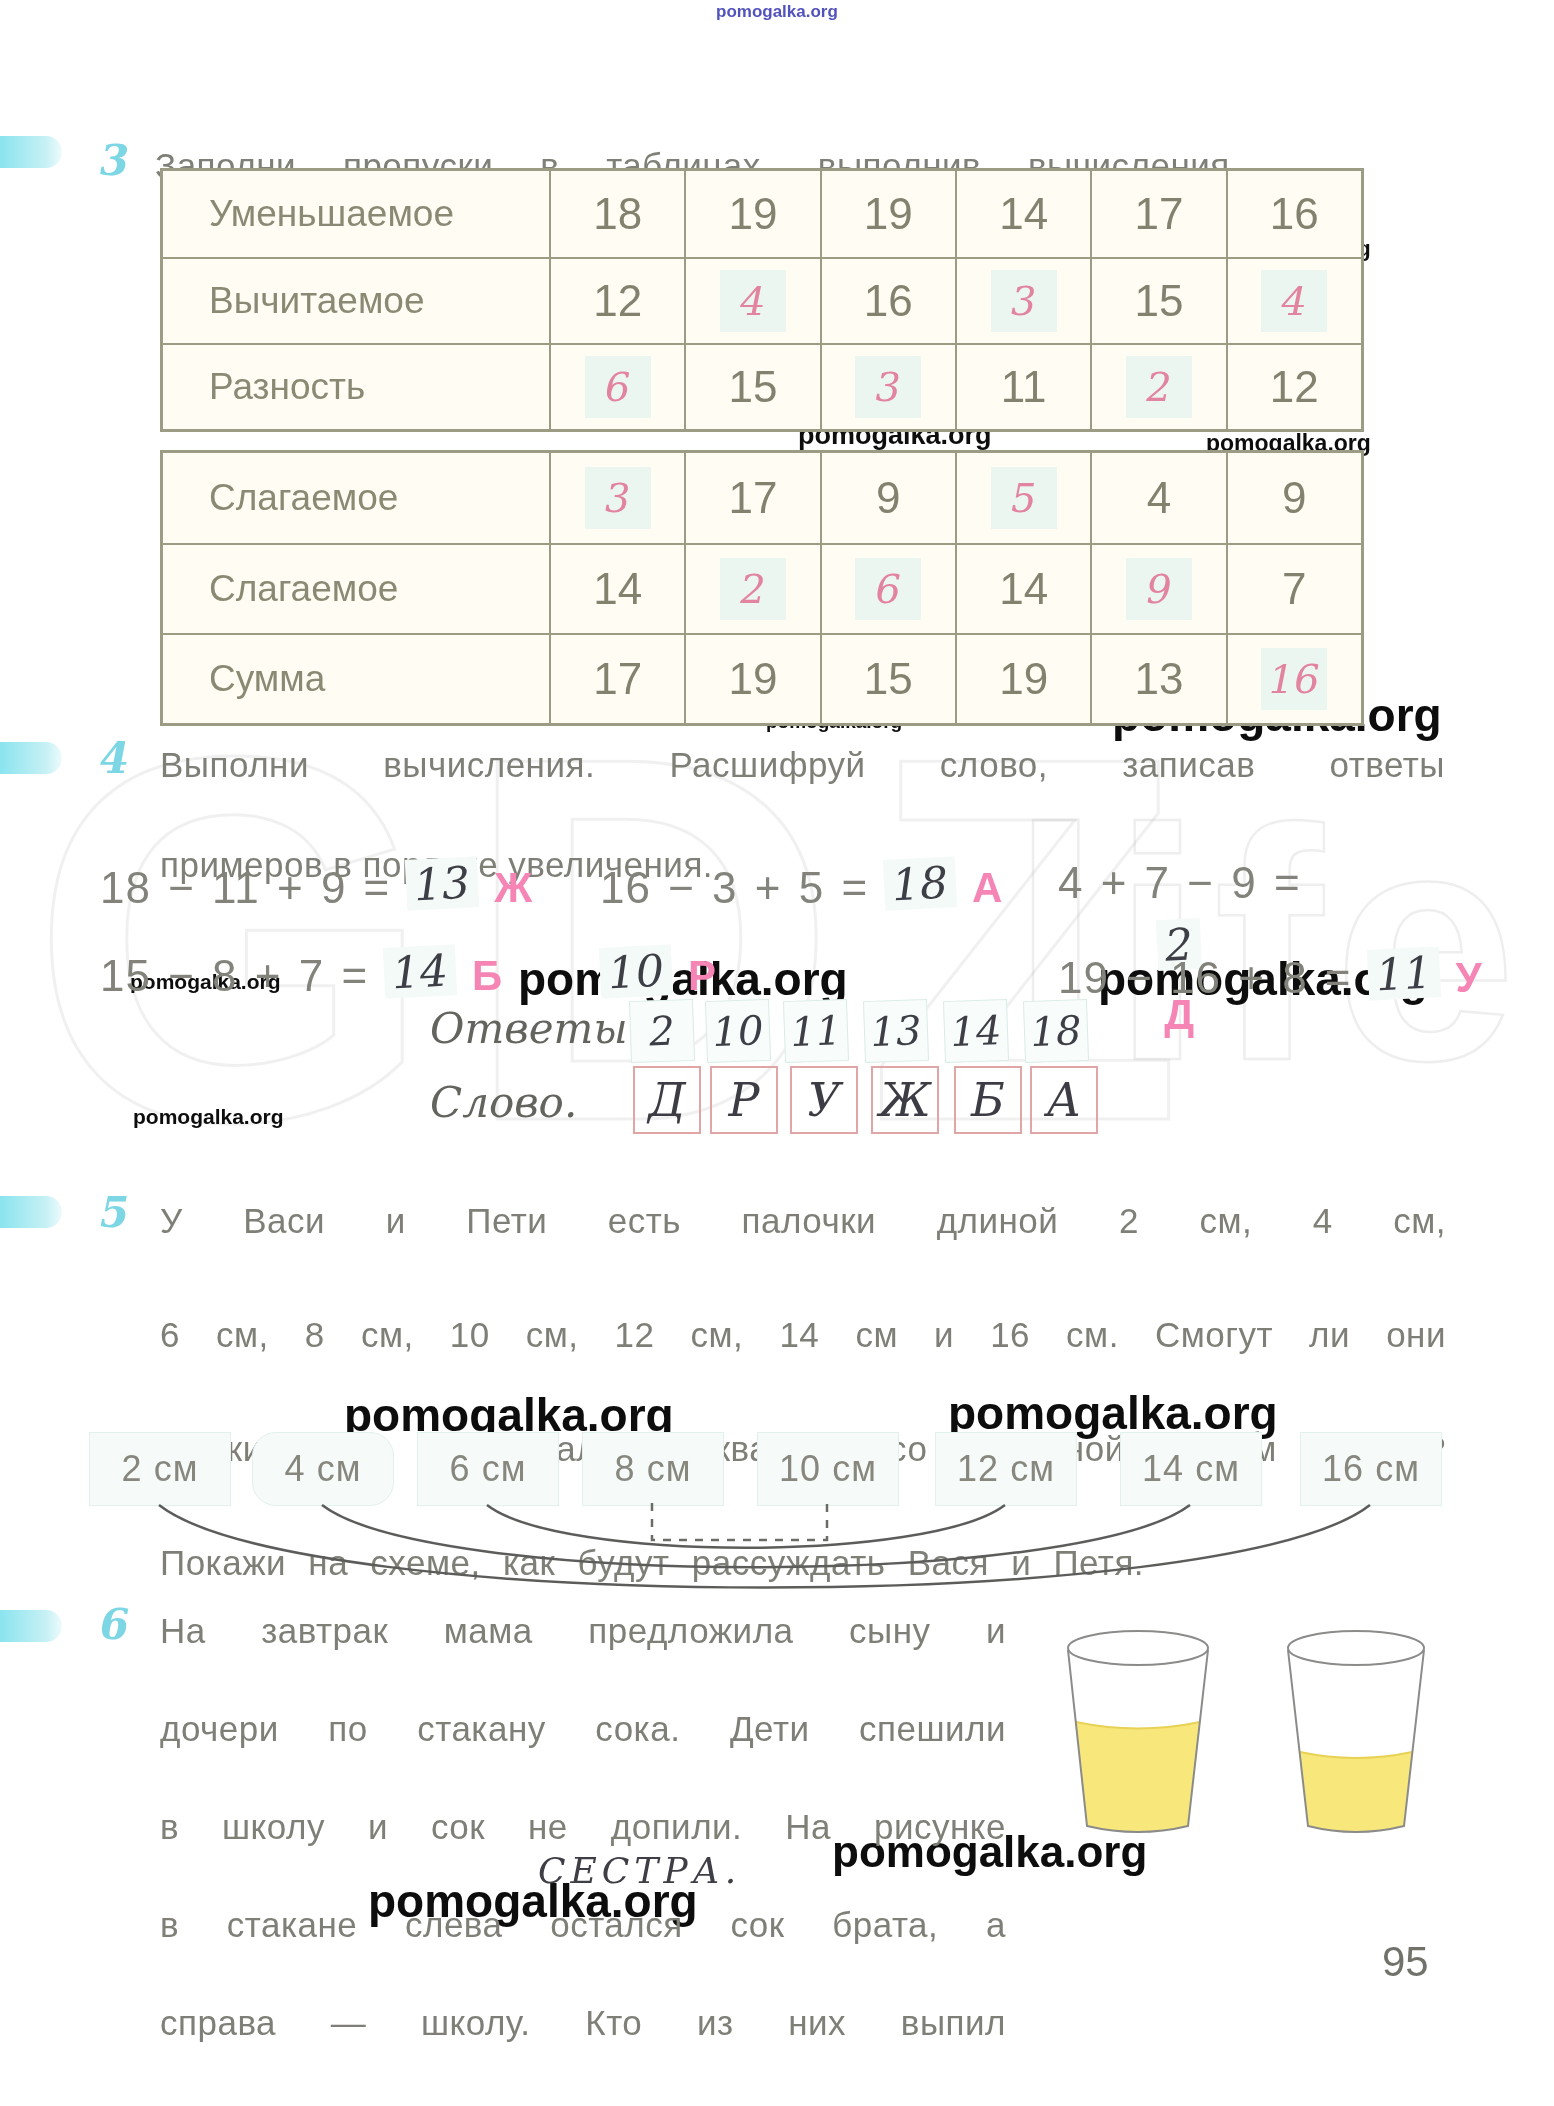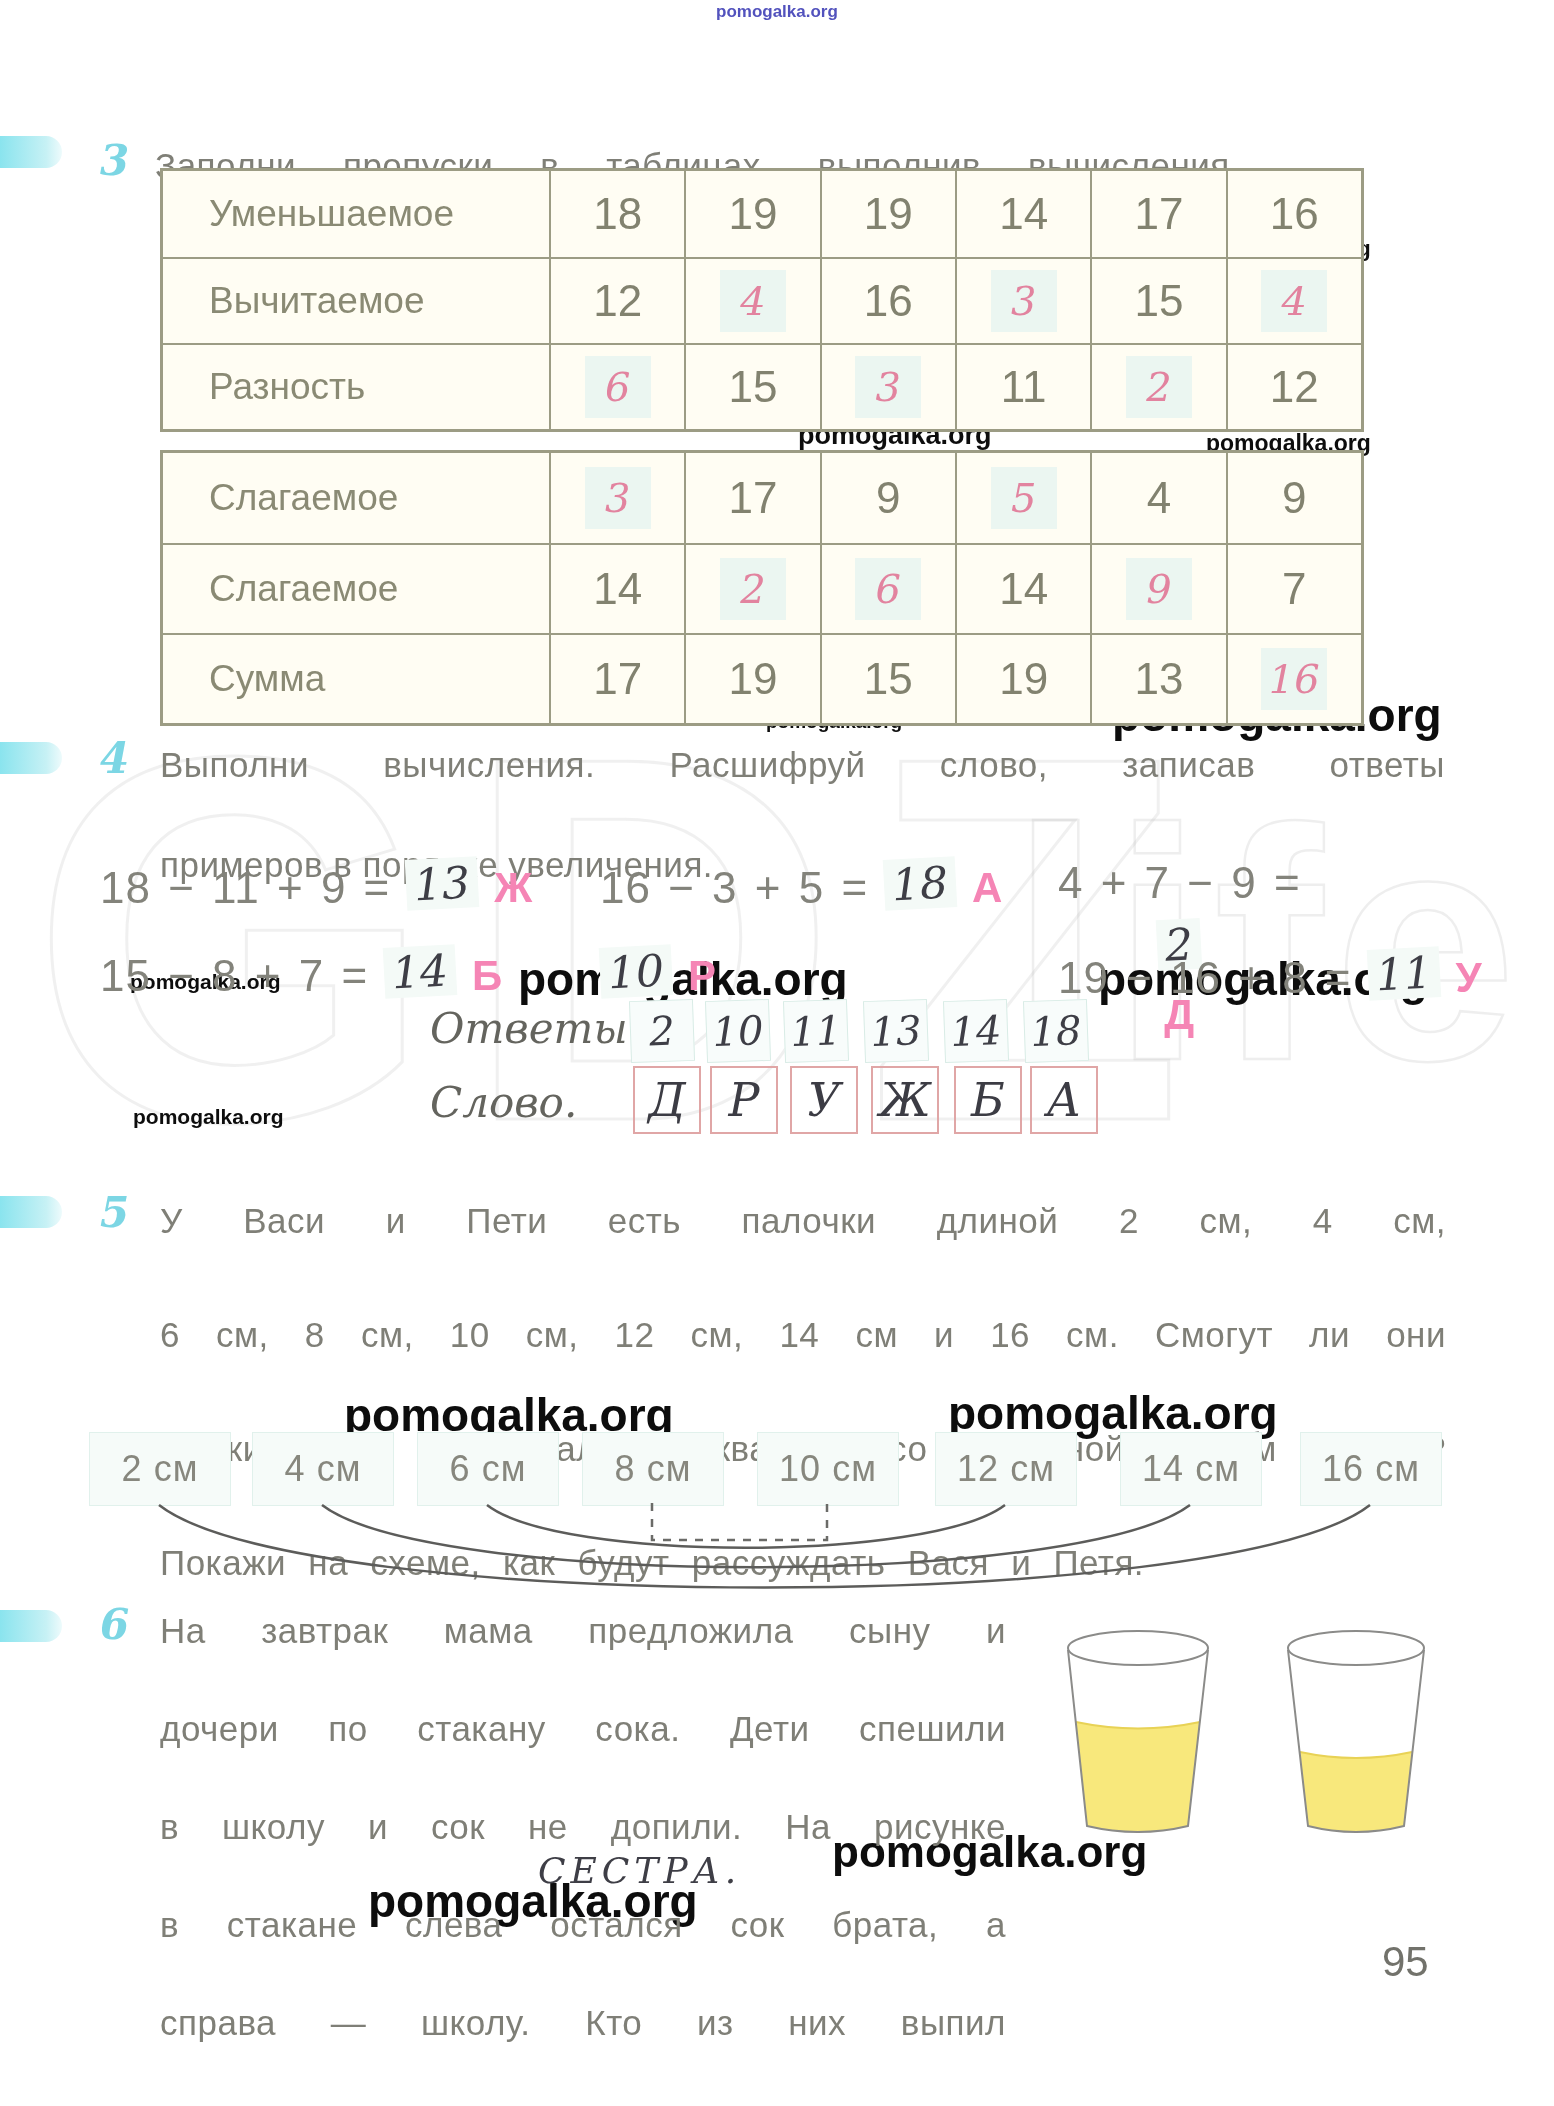--- a/index.html
+++ b/index.html
@@ -283,21 +283,21 @@
   <div class="bar" style="top:1196px;"></div>
   <span class="tasknum" style="top:1192px;">5</span>
   <div class="para" style="left:160px;top:1192px;width:1286px;line-height:57px;">
     <div class="jl">У Васи и Пети есть палочки длиной 2 см, 4 см,</div>
     <div class="jl">6 см, 8 см, 10 см, 12 см, 14 см и 16 см. Смогут ли они</div>
     <div class="jl">сложить из этих палочек квадрат со стороной 1 дм 8 см?</div>
     <div class="nl" style="word-spacing:12px;">Покажи на схеме, как будут рассуждать Вася и Петя.</div>
   </div>
 
   <div class="stick" style="left:89px;top:1432px;">2 см</div>
-  <div class="stick" style="left:252px;top:1432px;">4 см</div>
+  <div class="stick" style="left:252px;top:1432px;border-radius:24px;">4 см</div>
   <div class="stick" style="left:417px;top:1432px;">6 см</div>
   <div class="stick" style="left:582px;top:1432px;">8 см</div>
   <div class="stick" style="left:757px;top:1432px;">10 см</div>
   <div class="stick" style="left:935px;top:1432px;">12 см</div>
   <div class="stick" style="left:1120px;top:1432px;">14 см</div>
   <div class="stick" style="left:1300px;top:1432px;">16 см</div>
 
   <svg style="left:0;top:1500px;" width="1554" height="115" viewBox="0 0 1554 115">
     <path d="M159,5 C300,115 1230,115 1370,5" fill="none" stroke="#5c5c5a" stroke-width="2.5"></path>
     <path d="M322,5 C430,88 1080,88 1190,5" fill="none" stroke="#5c5c5a" stroke-width="2.5"></path>

